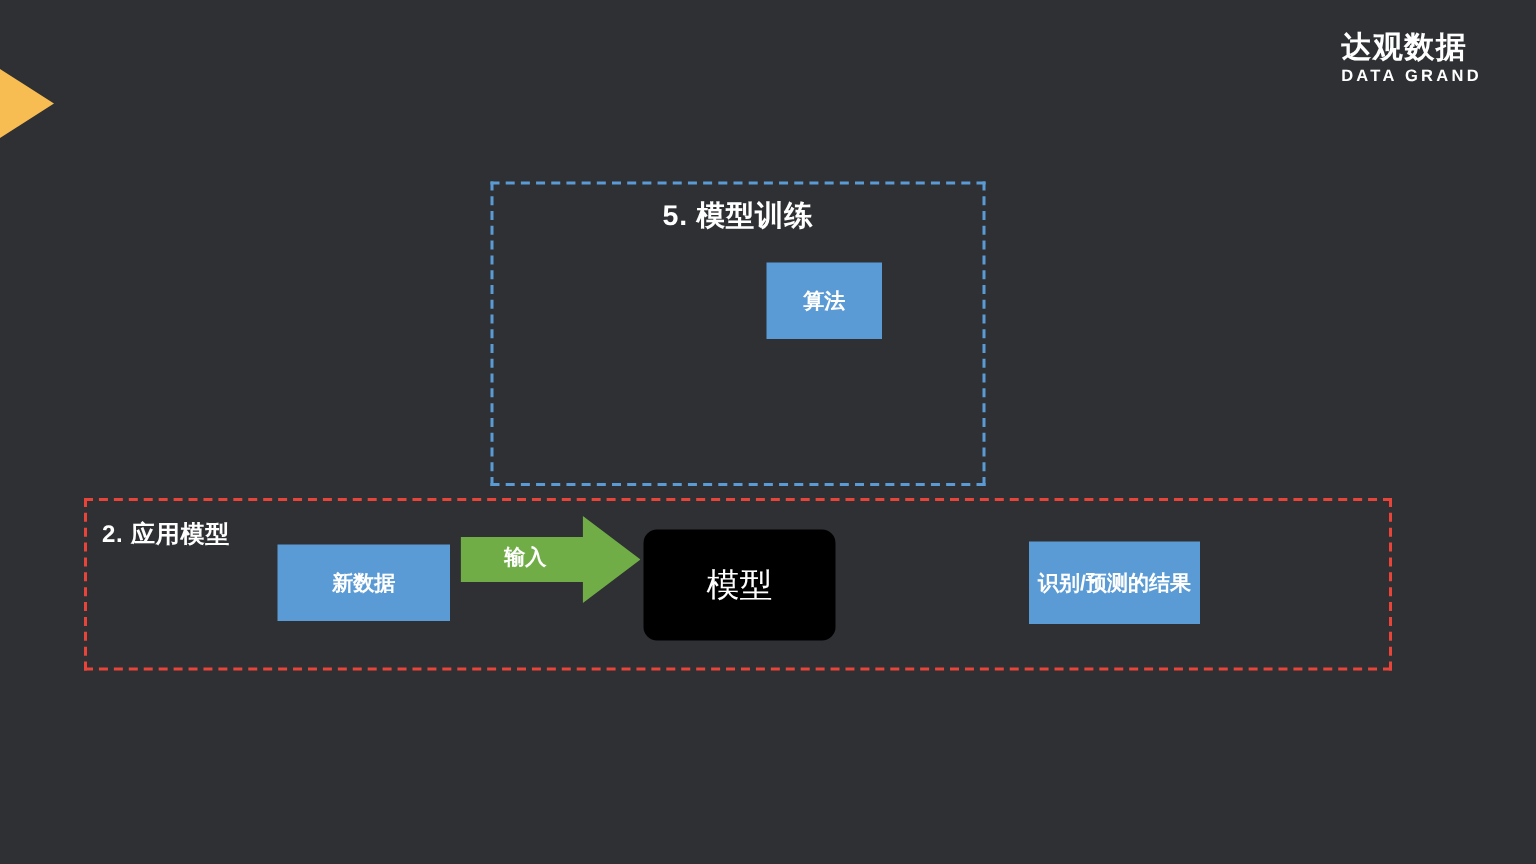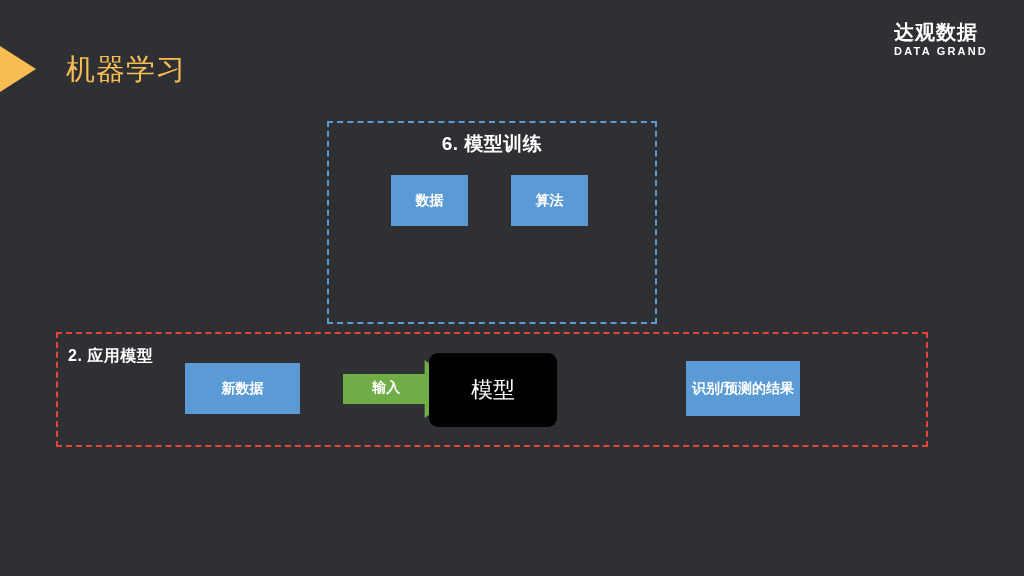--- a/index.html
+++ b/index.html
@@ -94,47 +94,45 @@
 
   .arrow-right{position:absolute;height:58px;}
   .arrow-right .shape{
     width:100%;height:100%;background:#70ad47;
     clip-path:polygon(0% 24%, 68% 24%, 68% 0%, 100% 50%, 68% 100%, 68% 76%, 0% 76%);
   }
   .arrow-right .label{
     position:absolute;left:0;top:19px;width:72%;
     text-align:center;color:#ffffff;font-size:14px;font-weight:bold;
   }
-  #arrow-input{left:307px;top:360px;width:120px;margin-left:36px;}
+  #arrow-input{left:307px;top:344px;width:120px;}
   #arrow-output{left:570px;top:360px;width:118px;}
 
   
   .caption{
     position:absolute;left:0;top:462px;width:1024px;
     text-align:center;color:#f2f2f2;font-size:36px;
     letter-spacing:2px;
   }
 </style>
 </head>
 <body>
 
 <div class="slide">
 
   <div class="title-chevron"></div>
-  <div class="slide-title">机器学习</div>
 
   <div class="logo">
     <div class="logo-cn">达观数据</div>
     <div class="logo-en">DATA GRAND</div>
   </div>
 
   <div class="panel-train"></div>
-  <div class="panel-train-title">6. 模型训练</div>
+  <div class="panel-train-title">5. 模型训练</div>
 
-  <div class="box" id="box-data">数据</div>
   <div class="box" id="box-algo">算法</div>
 
 
   <div class="panel-apply"></div>
   <div class="panel-apply-title">2. 应用模型</div>
 
   <div class="box" id="box-newdata">新数据</div>
 
   <div class="arrow-right" id="arrow-input">
     <div class="shape"></div>

